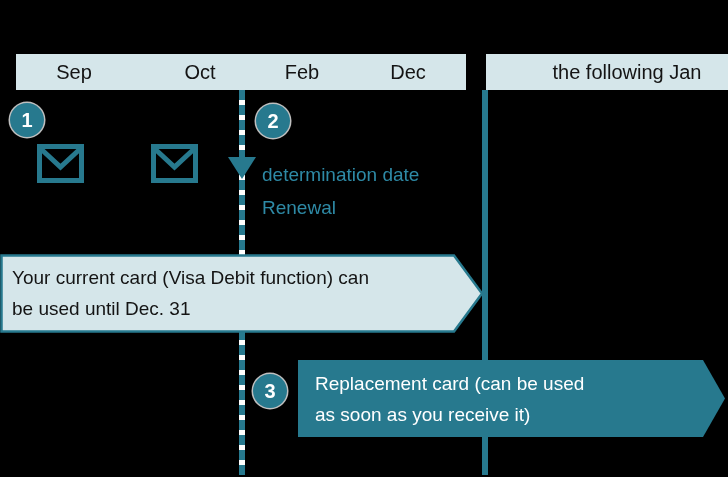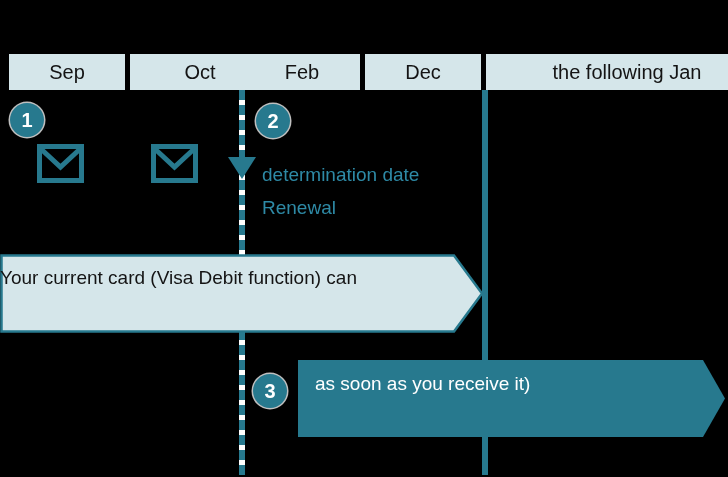--- a/index.html
+++ b/index.html
@@ -33,42 +33,42 @@
     position:absolute;left:228px;top:157px;width:0;height:0;z-index:2;
     border-left:14px solid transparent;border-right:14px solid transparent;
     border-top:22px solid var(--accent,#27798e);
   }
   .renewal-label{
     position:absolute;left:262px;top:158px;z-index:2;
     color:var(--accent_text,#2e8aa6);font-size:19px;line-height:33px;
   }
   .banner1-shape{position:absolute;left:0;top:254px;z-index:2;}
   .banner1-text{
-    position:absolute;left:0;top:262px;width:450px;z-index:3;
+    position:absolute;left:12px;top:262px;width:450px;z-index:3;
     color:var(--text_dark,#111);font-size:19px;line-height:31px;
   }
   .banner2{
     position:absolute;left:298px;top:360px;width:427px;height:77px;z-index:2;
     background:var(--accent,#27798e);
     clip-path:polygon(0 0, 405px 0, 427px 38.5px, 405px 77px, 0 77px);
   }
   .banner2-text{
     position:absolute;left:17px;top:8px;
     color:var(--text_light,#fff);font-size:19px;line-height:31px;
   }
 </style>
 </head>
 <body>
 
 <div id="canvas">
 
-  <div class="month-cell" style="left:9px;width:116px">Sep</div>
+  <div class="month-cell" style="left:16px;width:116px">Sep</div>
   <div class="month-cell" style="left:130px;width:140px">Oct</div>
   <div class="month-cell" style="left:244px;width:116px">Feb</div>
-  <div class="month-cell" style="left:365px;width:116px">Dec</div>
+  <div class="month-cell" style="left:350px;width:116px">Dec</div>
   <div class="month-cell" style="left:486px;width:282px">the following Jan</div>
 
   <div class="vline dashed"></div>
   <div class="vline solid"></div>
 
   <div class="step-circle" style="left:10px;top:103px">1</div>
   <div class="step-circle" style="left:256px;top:104px">2</div>
   <div class="step-circle" style="left:253px;top:374px">3</div>
 
   <span class="mail" style="left:37px;top:144px">
@@ -88,21 +88,23 @@
   <div class="renewal-label">
     <div>determination date</div>
     <div>Renewal</div>
   </div>
 
   <svg class="banner1-shape" width="486" height="80" viewBox="0 0 486 80" aria-hidden="true">
     <path d="M1.5,1.5 L454,1.5 L482,39.5 L454,77.5 L1.5,77.5 Z" fill="#d5e6ea" stroke="#27798e" stroke-width="2.5"></path>
   </svg>
   <div class="banner1-text">
     <div>Your current card (Visa Debit function) can</div>
+    <div>be used until Dec. 31</div>
   </div>
 
   <div class="banner2">
     <div class="banner2-text">
+      <div>Replacement card (can be used</div>
       <div>as soon as you receive it)</div>
     </div>
   </div>
 
 </div>
 
 </body></html>

